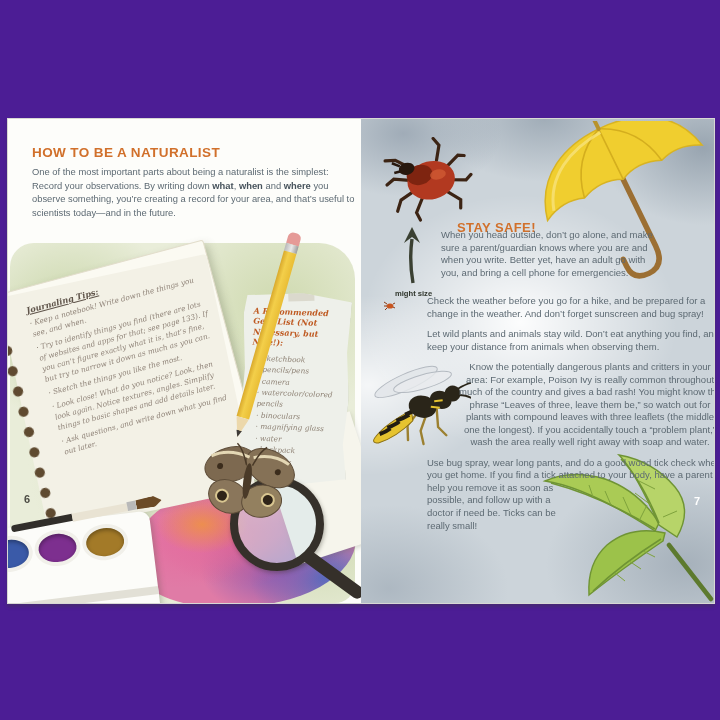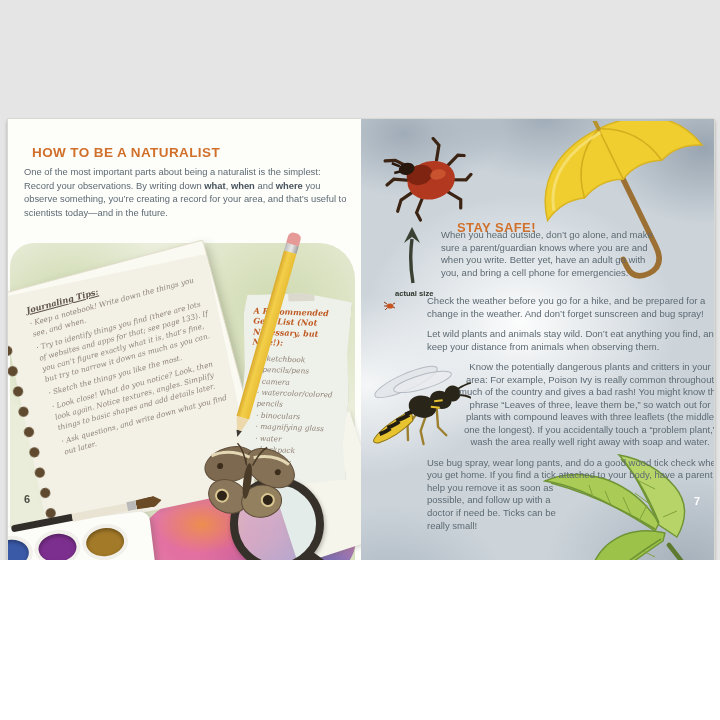--- a/index.html
+++ b/index.html
@@ -1,36 +1,36 @@
 <!DOCTYPE html>
 <html><head>
 <meta charset="utf-8">
 <style>
   html,body{margin:0;padding:0;background:#ffffff;}
-  .canvas{position:relative;width:720px;height:560px;background:#e5e5e5;overflow:hidden;
+  .canvas{position:relative;width:720px;height:720px;background:#4c1d95;overflow:hidden;
           font-family:"Liberation Sans",sans-serif;}
   .spread{position:absolute;left:7px;top:118px;width:706px;height:484px;
           border:1px solid #d8d8d4;box-shadow:0 3px 3px rgba(60,60,60,.35);display:flex;}
   .page{position:relative;width:353px;height:484px;overflow:hidden;}
   .page.left{background:#fdfdfa;}
   .page.right{
     background:
       radial-gradient(ellipse 140px 90px at 12% 3%, rgba(124,139,155,.55), transparent 70%),
       radial-gradient(ellipse 160px 90px at 52% 0%, rgba(118,134,150,.5), transparent 70%),
       radial-gradient(ellipse 150px 110px at 97% 6%, rgba(110,126,142,.55), transparent 70%),
       radial-gradient(ellipse 210px 170px at 45% 42%, rgba(255,255,255,.95), transparent 75%),
       radial-gradient(ellipse 170px 120px at 2% 55%, rgba(255,255,255,.8), transparent 75%),
       radial-gradient(ellipse 170px 120px at 8% 97%, rgba(136,150,164,.45), transparent 70%),
       radial-gradient(ellipse 200px 140px at 92% 92%, rgba(128,142,156,.5), transparent 70%),
       #ccd4da;
   }
   
   .l-heading{position:absolute;left:24px;top:26px;margin:0;font-size:13.5px;font-weight:bold;
              letter-spacing:.4px;color:#d1702b;}
-  .intro{position:absolute;left:16px;top:46px;width:324px;margin:0;font-size:9.4px;
+  .intro{position:absolute;left:24px;top:46px;width:324px;margin:0;font-size:9.4px;
          line-height:1.45;color:#5d6a73;}
   .intro b{color:#47535c;}
   .pagenum{position:absolute;font-size:11px;font-weight:bold;}
   .pagenum.l6{left:16px;bottom:98px;color:#4c4c44;}
   .pagenum.r7{right:14px;bottom:96px;color:#ffffff;}
   
   .art{position:absolute;left:0;top:108px;width:353px;height:376px;overflow:hidden;}
   .green-wash{position:absolute;left:2px;right:6px;top:16px;bottom:0;
     background:
       radial-gradient(ellipse 45% 40% at 18% 22%, rgba(168,190,120,.55), transparent 70%),
@@ -249,21 +249,21 @@
 
       <svg class="arrow-svg" width="28" height="62" viewBox="0 0 28 62">
         <path d="M14,58 Q10,36 13,14" stroke="#3a4032" stroke-width="3.4" fill="none"></path>
         <polygon points="13,2 5,18 13,12 21,18" fill="#3a4032"></polygon>
       </svg>
 
       <svg class="mini-tick" width="12" height="9" viewBox="0 0 12 9">
         <ellipse cx="7" cy="5" rx="3.4" ry="2.6" fill="#c8551f"></ellipse>
         <path d="M4,3 L1,1 M4,5 L1,5 M4,7 L2,9 M10,3 L12,2 M10,6 L12,7" stroke="#8a3a14" stroke-width="1"></path>
       </svg>
-      <div class="actual-size">actual size</div>
+      <div class="actual-size">might size</div>
 
       <svg class="umbrella-svg" width="192" height="180" viewBox="0 0 192 180">
         <g transform="rotate(-26 96 60)">
           <path d="M96,32 L96,132 Q96,154 78,154 Q61,154 61,138 L61,130" stroke="#9c6f33" stroke-width="5.5" fill="none" stroke-linecap="round"></path>
           <path d="M10,62 C20,16 60,2 96,2 C132,2 172,16 182,62
                    Q160,50 139,58 Q117,48 96,58 Q75,48 53,58 Q32,50 10,62 Z" fill="#f0ce2f" stroke="#d8b322" stroke-width="1.5"></path>
           <path d="M96,2 Q60,18 53,58 M96,2 Q96,30 96,58 M96,2 Q132,18 139,58" stroke="#d4ae1e" stroke-width="1.6" fill="none"></path>
           <path d="M96,2 L96,-12" stroke="#b8922a" stroke-width="4" stroke-linecap="round"></path>
           <path d="M20,56 C30,22 62,8 96,6" stroke="#f7e27a" stroke-width="3" fill="none" opacity=".8"></path>
         </g>

